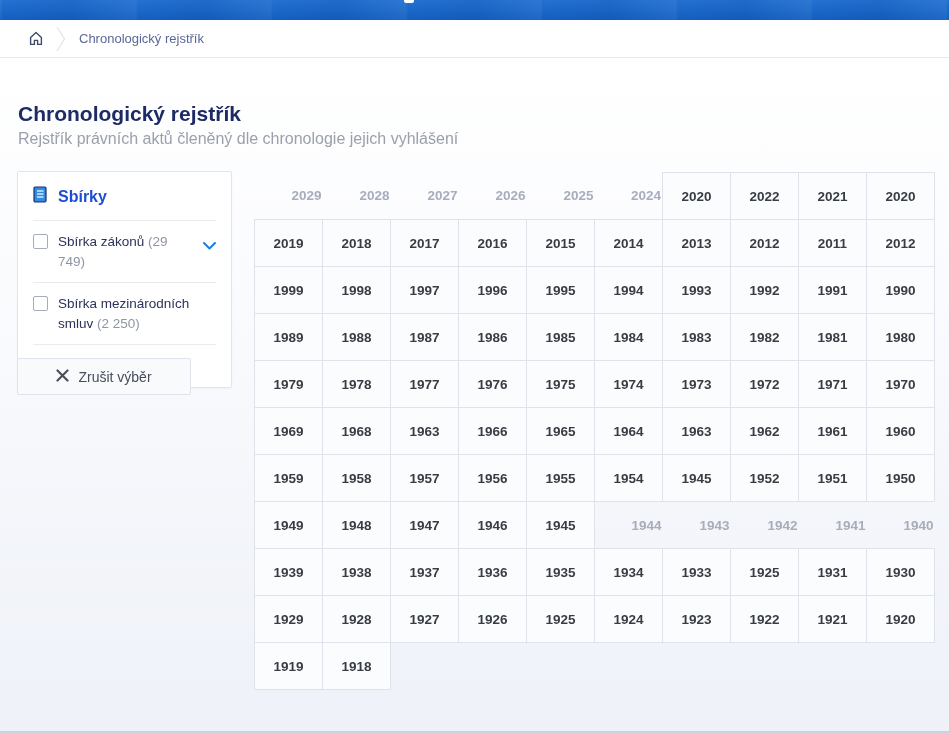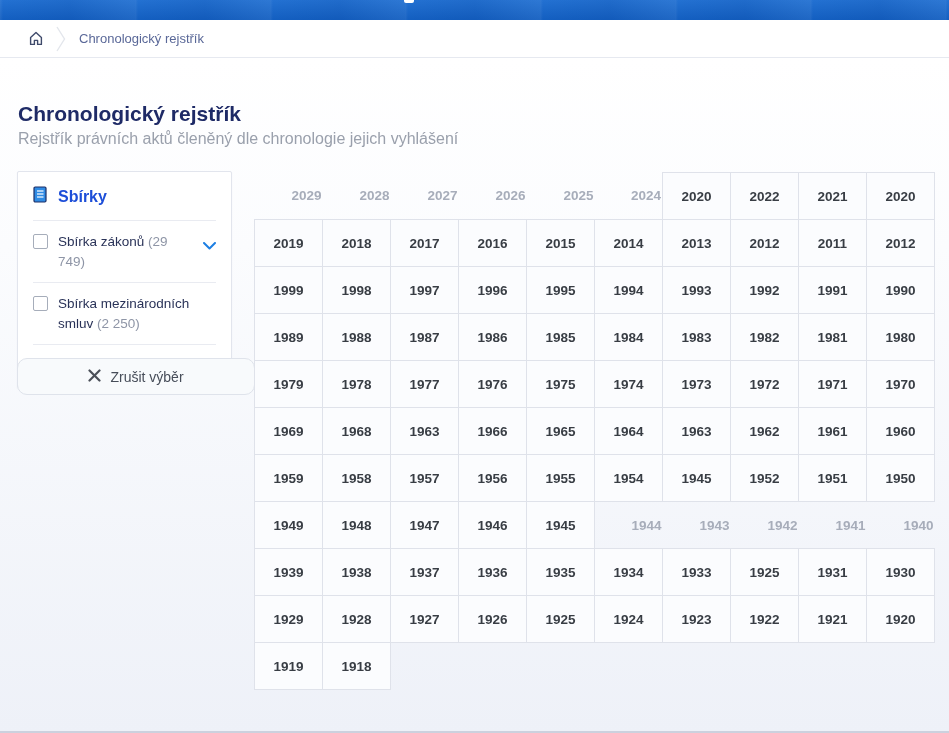--- a/index.html
+++ b/index.html
@@ -61,22 +61,22 @@
   .checkbox{
     flex:0 0 15px;width:15px;height:15px;box-sizing:border-box;
     border:1px solid #a6adba;border-radius:2px;background:#fff;
     margin:2px 10px 0 0;cursor:pointer;
   }
   .item-text{flex:1;color:#2a3358;}
   .item-count{color:#8e95a6;}
   .chev{margin:4px 0 0 6px;flex:0 0 auto;cursor:pointer;}
   
   .clear-btn{
-    position:absolute;left:17px;top:299px;width:238px;height:37px;box-sizing:border-box;
-    background:#f8fafc;border:1px solid #dfe3eb;border-radius:10px;
+    position:absolute;left:17px;top:299px;width:174px;height:37px;box-sizing:border-box;
+    background:#f8fafc;border:1px solid #dfe3eb;border-radius:2px;
     display:flex;align-items:center;justify-content:center;gap:9px;
     font-family:inherit;font-size:14px;color:#474d59;cursor:pointer;
   }
   
   .year-grid{
     position:absolute;left:254px;top:113px;border-collapse:collapse;
   }
   .year-grid td{
     width:65px;height:44px;text-align:center;vertical-align:middle;
     font-size:13.5px;font-weight:bold;color:#383d44;

